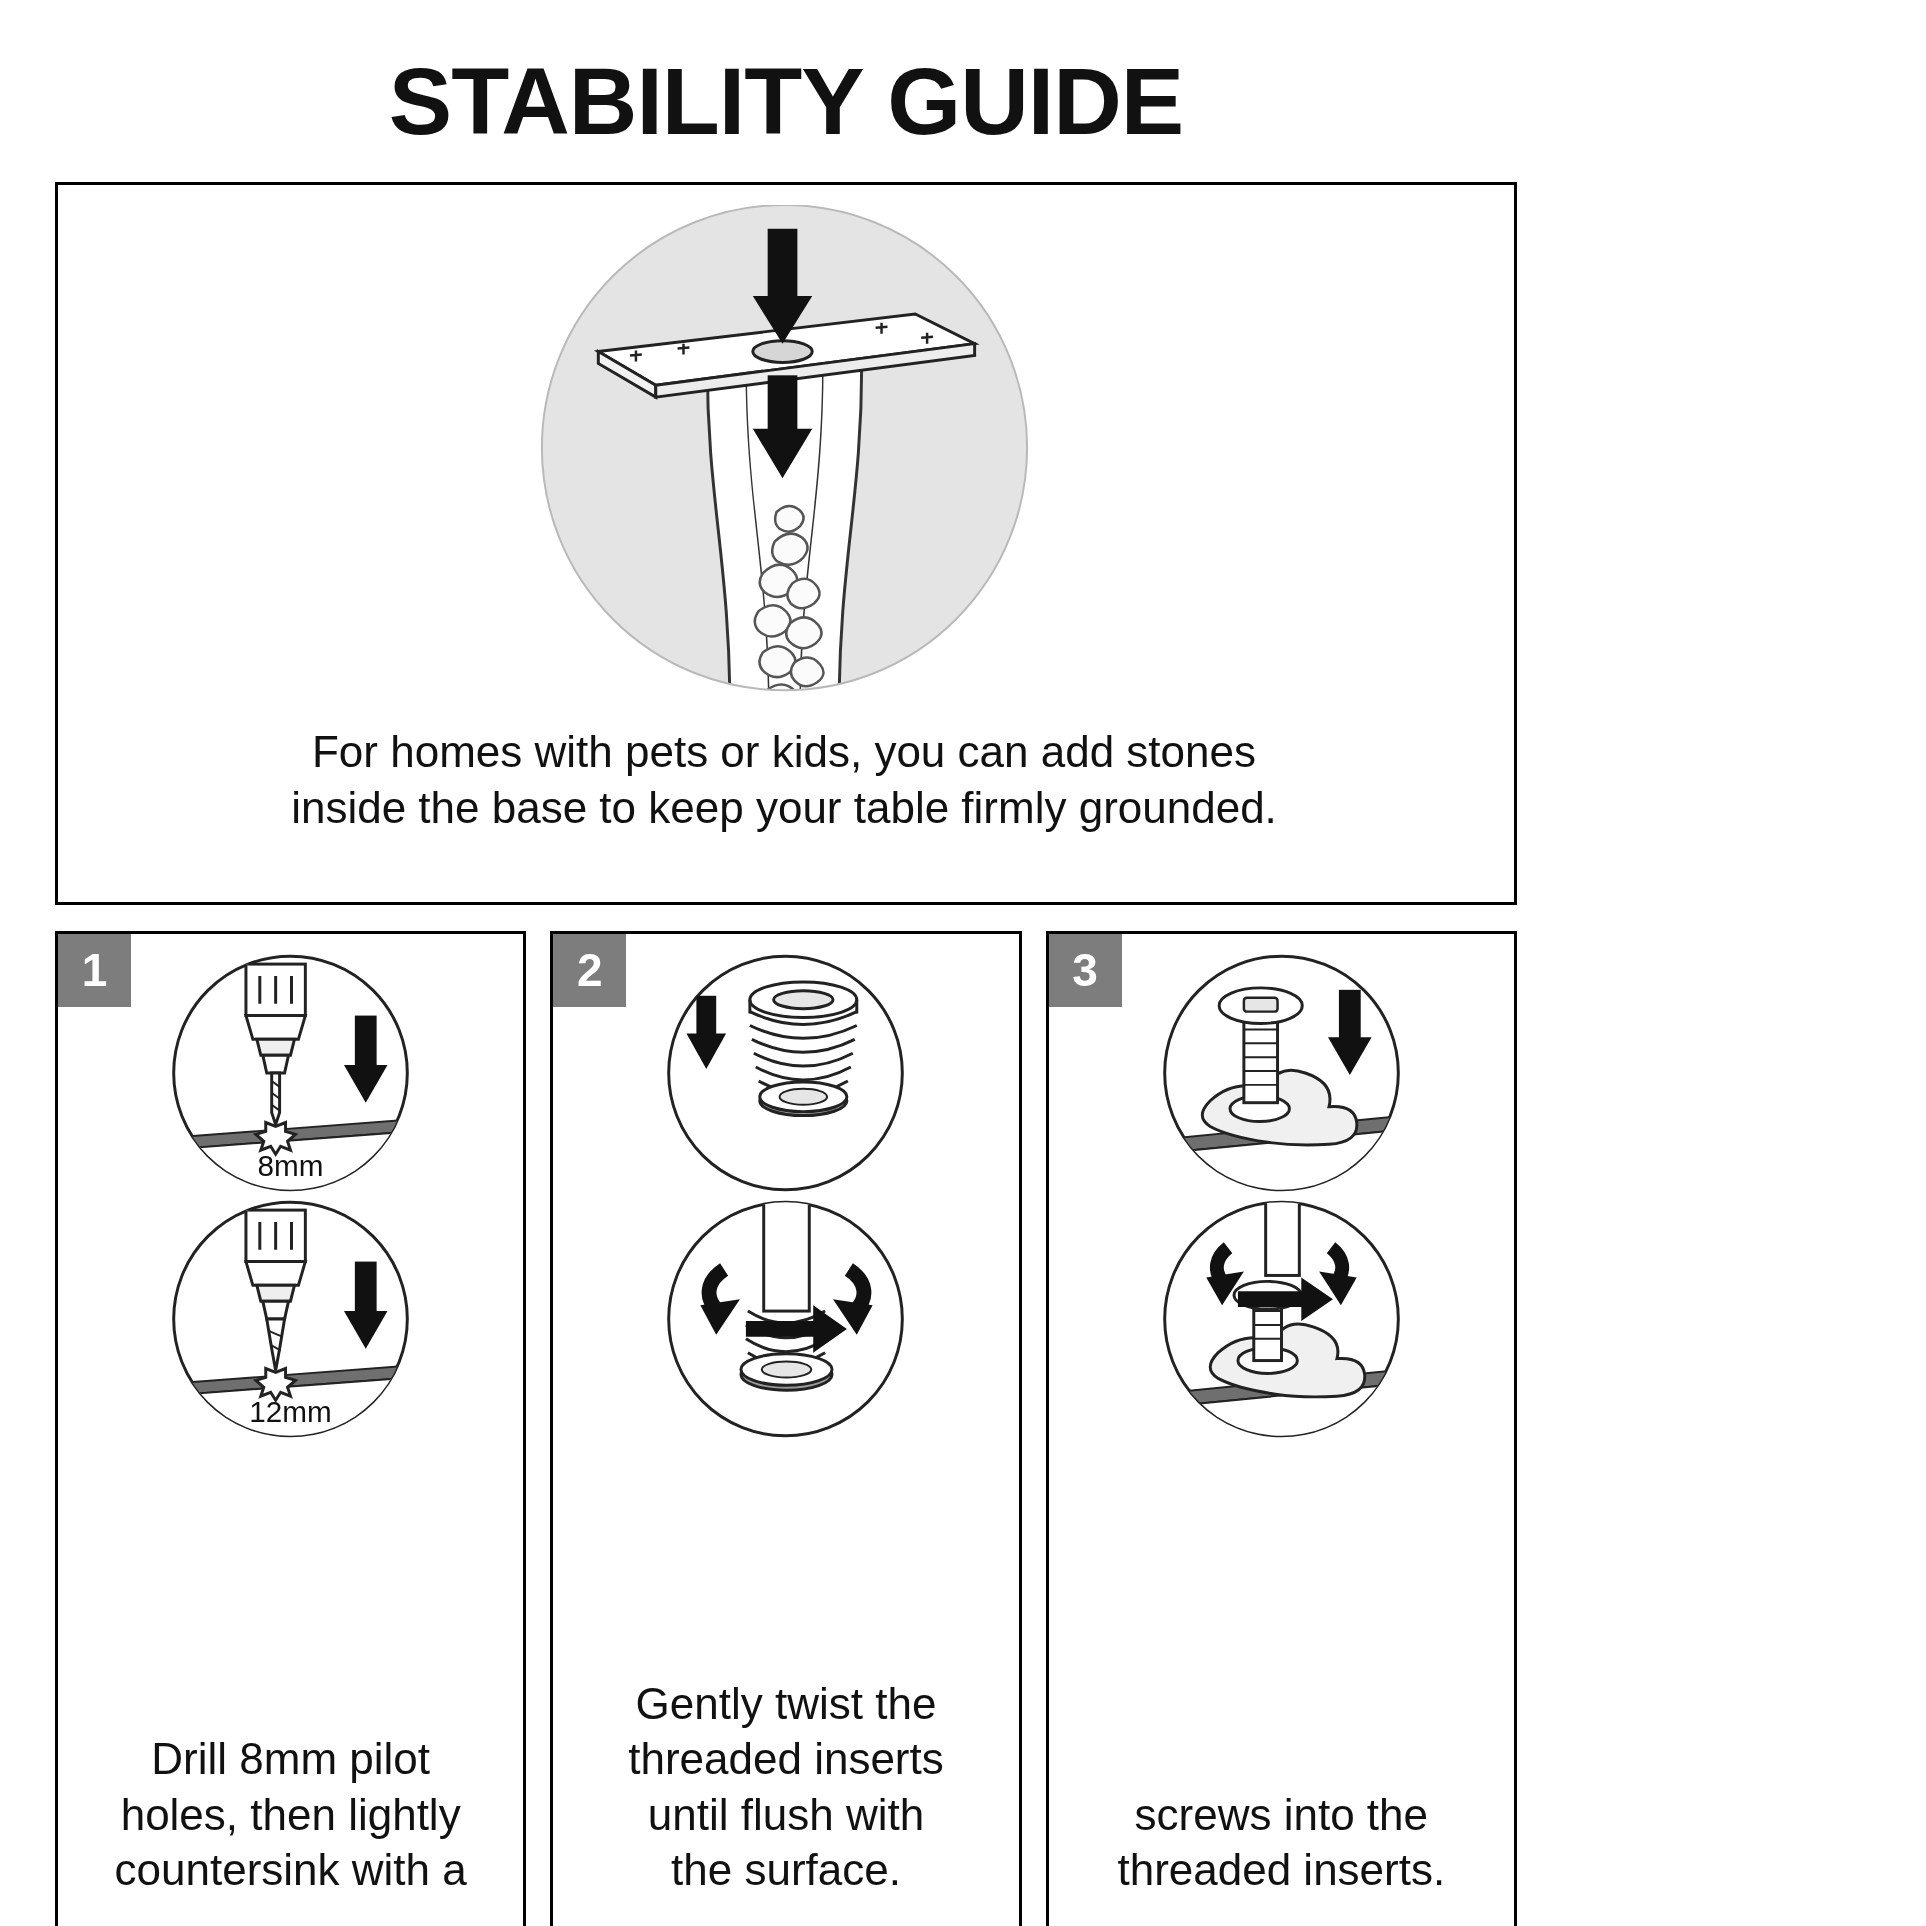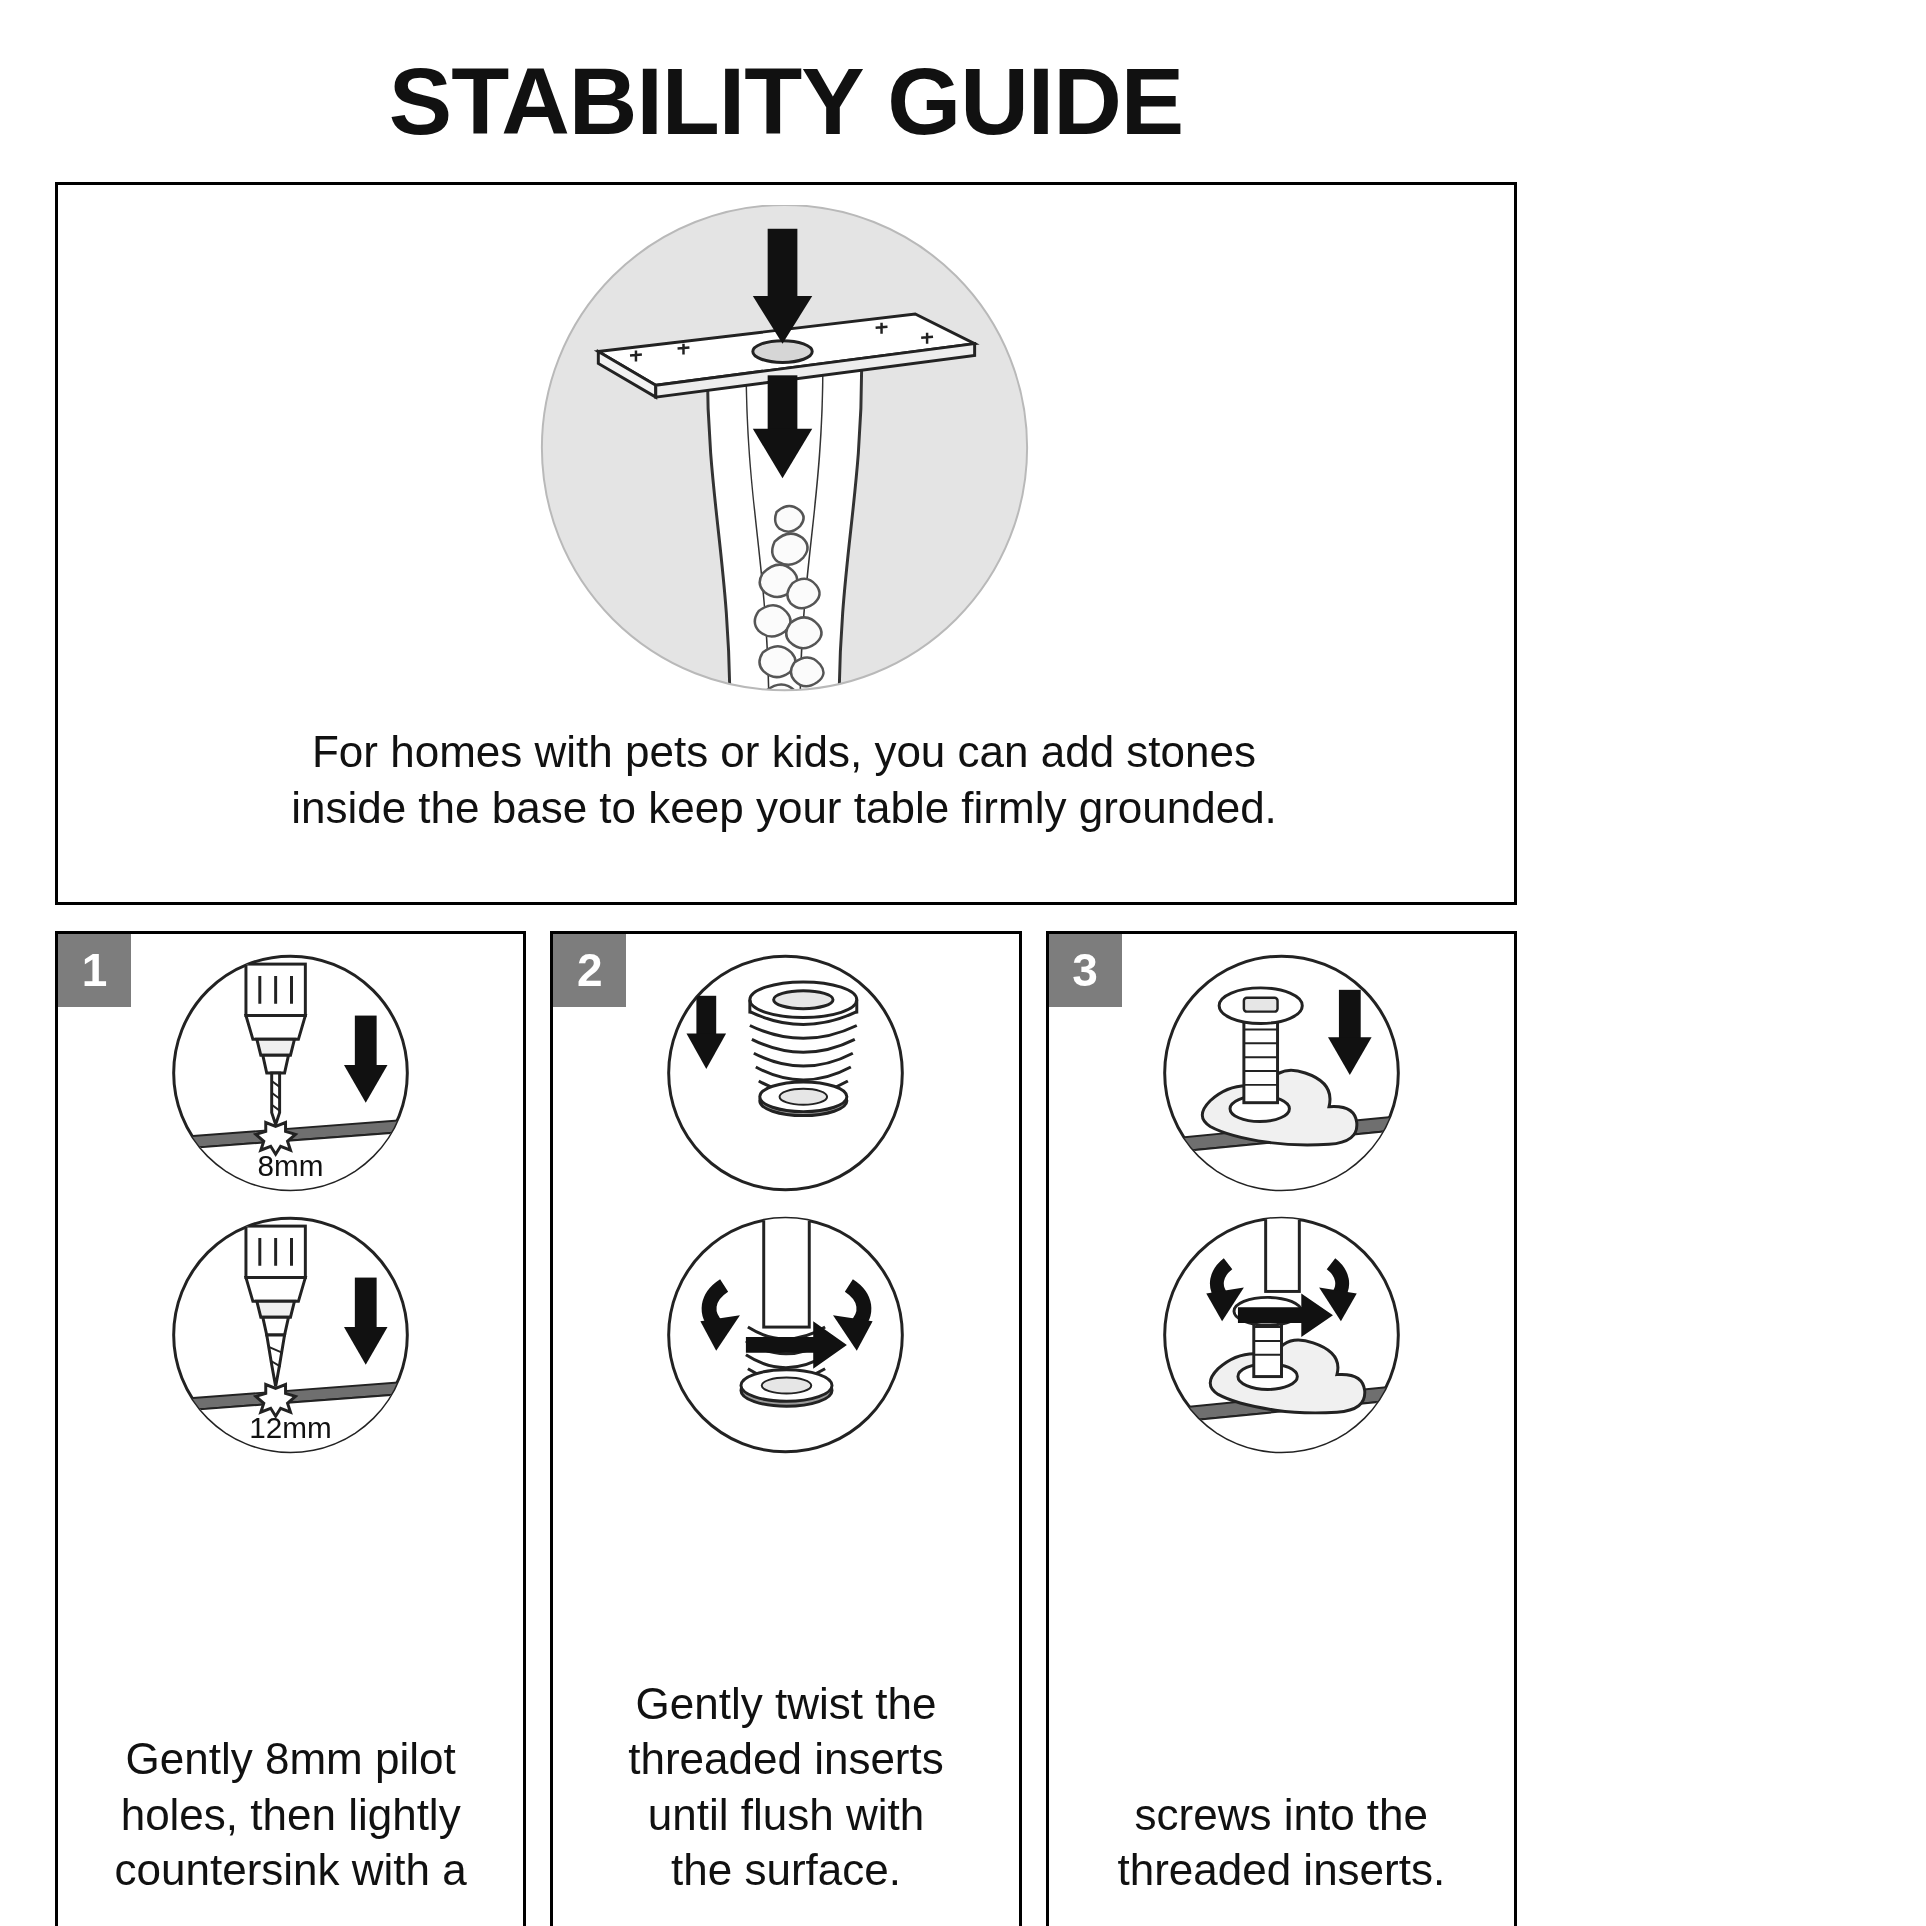--- a/index.html
+++ b/index.html
@@ -82,21 +82,21 @@
     display: flex;
     align-items: center;
     justify-content: center;
   }
   .step-figs {
     margin-top: 20px;
     width: 100%;
     display: flex;
     flex-direction: column;
     align-items: center;
-    gap: 24px;
+    gap: 8px;
     flex: 0 0 auto;
   }
   .step-caption {
     text-align: center;
     font-size: 44px;
     line-height: 1.26;
     padding: 16px 36px 22px 36px;
     box-sizing: border-box;
     margin-top: auto;
     margin-bottom: 18px;
@@ -239,21 +239,21 @@
                 <rect x="215" y="62" width="22" height="54"></rect>
                 <path d="M204 112 L 248 112 L 226 150 Z"></path>
               </g>
             </g>
             <text x="150" y="224" text-anchor="middle" font-family="Liberation Sans, sans-serif" font-size="30" fill="#111">12mm</text>
           </svg>
         </div>
       </div>
 
       <div class="step-caption">
-        <div>Gently 8mm pilot</div>
+        <div>Drill 8mm pilot</div>
         <div>holes, then lightly</div>
         <div>countersink with a</div>
       </div>
     </div>
 
     <div class="step">
       <div class="step-badge">2</div>
 
       <div class="step-figs">
         <div>

